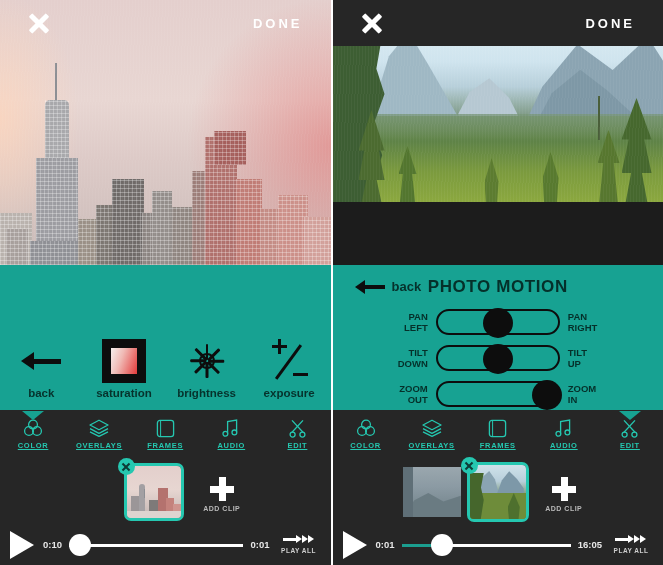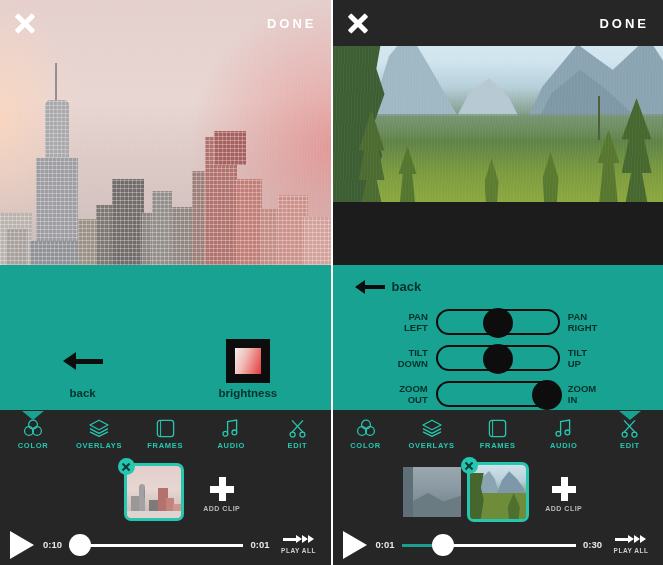--- a/index.html
+++ b/index.html
@@ -5,21 +5,21 @@
   * { box-sizing: border-box; margin:0; padding:0; }
   html,body { width:663px; height:565px; background:#ffffff;
     font-family:"Liberation Sans", sans-serif; overflow:hidden; }
   .stage { position:relative; width:663px; height:565px; display:flex; background:#fff; }
   .panel { position:relative; width:331px; height:565px; background:#262626; overflow:hidden; }
   .panel.right { width:331px; margin-left:1px; }
   .gutter { width:1px; height:565px; background:#ffffff; }
 
   
   .topbar { position:absolute; top:0; left:0; right:0; height:46px; z-index:6;
-            display:flex; align-items:center; justify-content:space-between; padding:0 14px; }
+            display:flex; align-items:center; justify-content:space-between; padding:0 28px; }
   .topbar.dark { background:#262626; }
   .close-x { width:22px; height:22px; position:relative; }
   .close-x i { position:absolute; top:9px; left:-1px; width:24px; height:5px;
                background:#fff; border-radius:1px; display:block; }
   .close-x i:first-child { transform:rotate(45deg); }
   .close-x i:last-child { transform:rotate(-45deg); }
   .done { color:#fff; font-size:13px; font-weight:bold; letter-spacing:3px; }
 
   
   .photo { position:absolute; top:0; left:0; width:331px; height:265px; overflow:hidden; }
@@ -98,21 +98,21 @@
   .pm-lbl.l { text-align:right; padding-right:8px; }
   .pm-lbl.r { text-align:left; padding-left:8px; }
   .pm-sw { position:relative; width:124px; height:26px; border:2px solid #0d0d0d; border-radius:13px; }
   .pm-sw .dot { position:absolute; top:-3px; width:30px; height:30px; border-radius:50%; background:#0d0d0d; }
 
   
   .nav { position:absolute; left:0; right:0; top:411px; height:45px; background:#262626; z-index:5;
          display:flex; align-items:center; }
   .navitem { flex:1; display:flex; flex-direction:column; align-items:center; gap:2px; }
   .navitem .ng { height:22px; display:flex; align-items:center; justify-content:center; }
-  .navitem .nl { font-size:7.5px; letter-spacing:.7px; font-weight:bold; }
+  .navitem .nl { font-size:7.5px; letter-spacing:.7px; font-weight:bold;text-decoration:underline; }
   .caret { position:absolute; top:411px; width:0; height:0;
            border-left:11px solid transparent; border-right:11px solid transparent; z-index:6; }
 
   
   .clips { position:absolute; left:0; right:0; top:456px; height:70px; background:#262626; z-index:5; }
   .cliprow { position:absolute; top:5px; left:0; right:0; height:62px; display:flex;
              align-items:center; justify-content:center; gap:9px; }
   .thumb { width:60px; height:58px; position:relative; }
   .thumb.sel { border:3px solid #25C7B0; border-radius:7px; }
   .thumb .inner { position:absolute; inset:0; overflow:hidden; border-radius:4px; }
@@ -198,21 +198,48 @@
               </div>
             </div>
           <div class="tlabel">back</div>
         </div>
         <div class="tool">
           <div class="glyph">
               <div class="sat-box">
                 <div class="sat-in"></div>
               </div>
             </div>
+          <div class="tlabel">saturation</div>
+        </div>
+        <div class="tool">
+          <div class="glyph">
+            <div class="sun">
+              <div class="core"></div>
+              <div class="ray" style="transform:rotate(0deg) translateY(-16px);"></div>
+              <div class="ray" style="transform:rotate(45deg) translateY(-16px);"></div>
+              <div class="ray" style="transform:rotate(90deg) translateY(-16px);"></div>
+              <div class="ray" style="transform:rotate(135deg) translateY(-16px);"></div>
+              <div class="ray" style="transform:rotate(180deg) translateY(-16px);"></div>
+              <div class="ray" style="transform:rotate(225deg) translateY(-16px);"></div>
+              <div class="ray" style="transform:rotate(270deg) translateY(-16px);"></div>
+              <div class="ray" style="transform:rotate(315deg) translateY(-16px);"></div>
+            </div>
+          </div>
           <div class="tlabel">brightness</div>
+        </div>
+        <div class="tool">
+          <div class="glyph">
+              <div class="expo">
+            <div class="ph"></div>
+                <div class="pv"></div>
+                <div class="slash"></div>
+                <div class="mh"></div>
+          </div>
+            </div>
+          <div class="tlabel">exposure</div>
         </div>
       </div>
     </div>
 
     <div class="caret" style="left:22px;border-top:9px solid #17A292;"></div>
 
     <div class="nav">
       <div class="navitem">
         <div class="ng">
           <svg width="20" height="18" viewBox="0 0 20 18">
@@ -372,20 +399,21 @@
     </div>
 
     <div class="teal" style="background:#17A292;">
       <div class="pm-back">
         <div class="ar">
             <div class="bar"></div>
             <div class="head"></div>
           </div>
         <span>back</span>
       </div>
+      <div class="pm-title">PHOTO MOTION</div>
 
       <div class="pm-rows">
         <div class="pm-row">
           <div class="pm-lbl l">PAN<br>LEFT</div>
           <div class="pm-sw">
               <div class="dot" style="left:calc(50% - 15px);"></div>
             </div>
           <div class="pm-lbl r">PAN<br>RIGHT</div>
         </div>
         <div class="pm-row">
@@ -507,21 +535,21 @@
     </div>
 
     <div class="play">
       <div class="ptri"></div>
       <div class="ptime">0:01</div>
       <div class="pbar">
         <div class="pline"></div>
         <div class="pfill" style="width:24%;"></div>
         <div class="pknob" style="left:calc(24% - 11px);"></div>
       </div>
-      <div class="ptime">0:30</div>
+      <div class="ptime">16:05</div>
       <div class="playall">
         <div class="ffw">
           <div class="stem"></div>
             <div class="ch" style="left:13px;"></div>
           <div class="ch" style="left:19px;"></div>
             <div class="ch" style="left:25px;"></div>
         </div>
         <div class="palabel">PLAY ALL</div>
       </div>
     </div>

